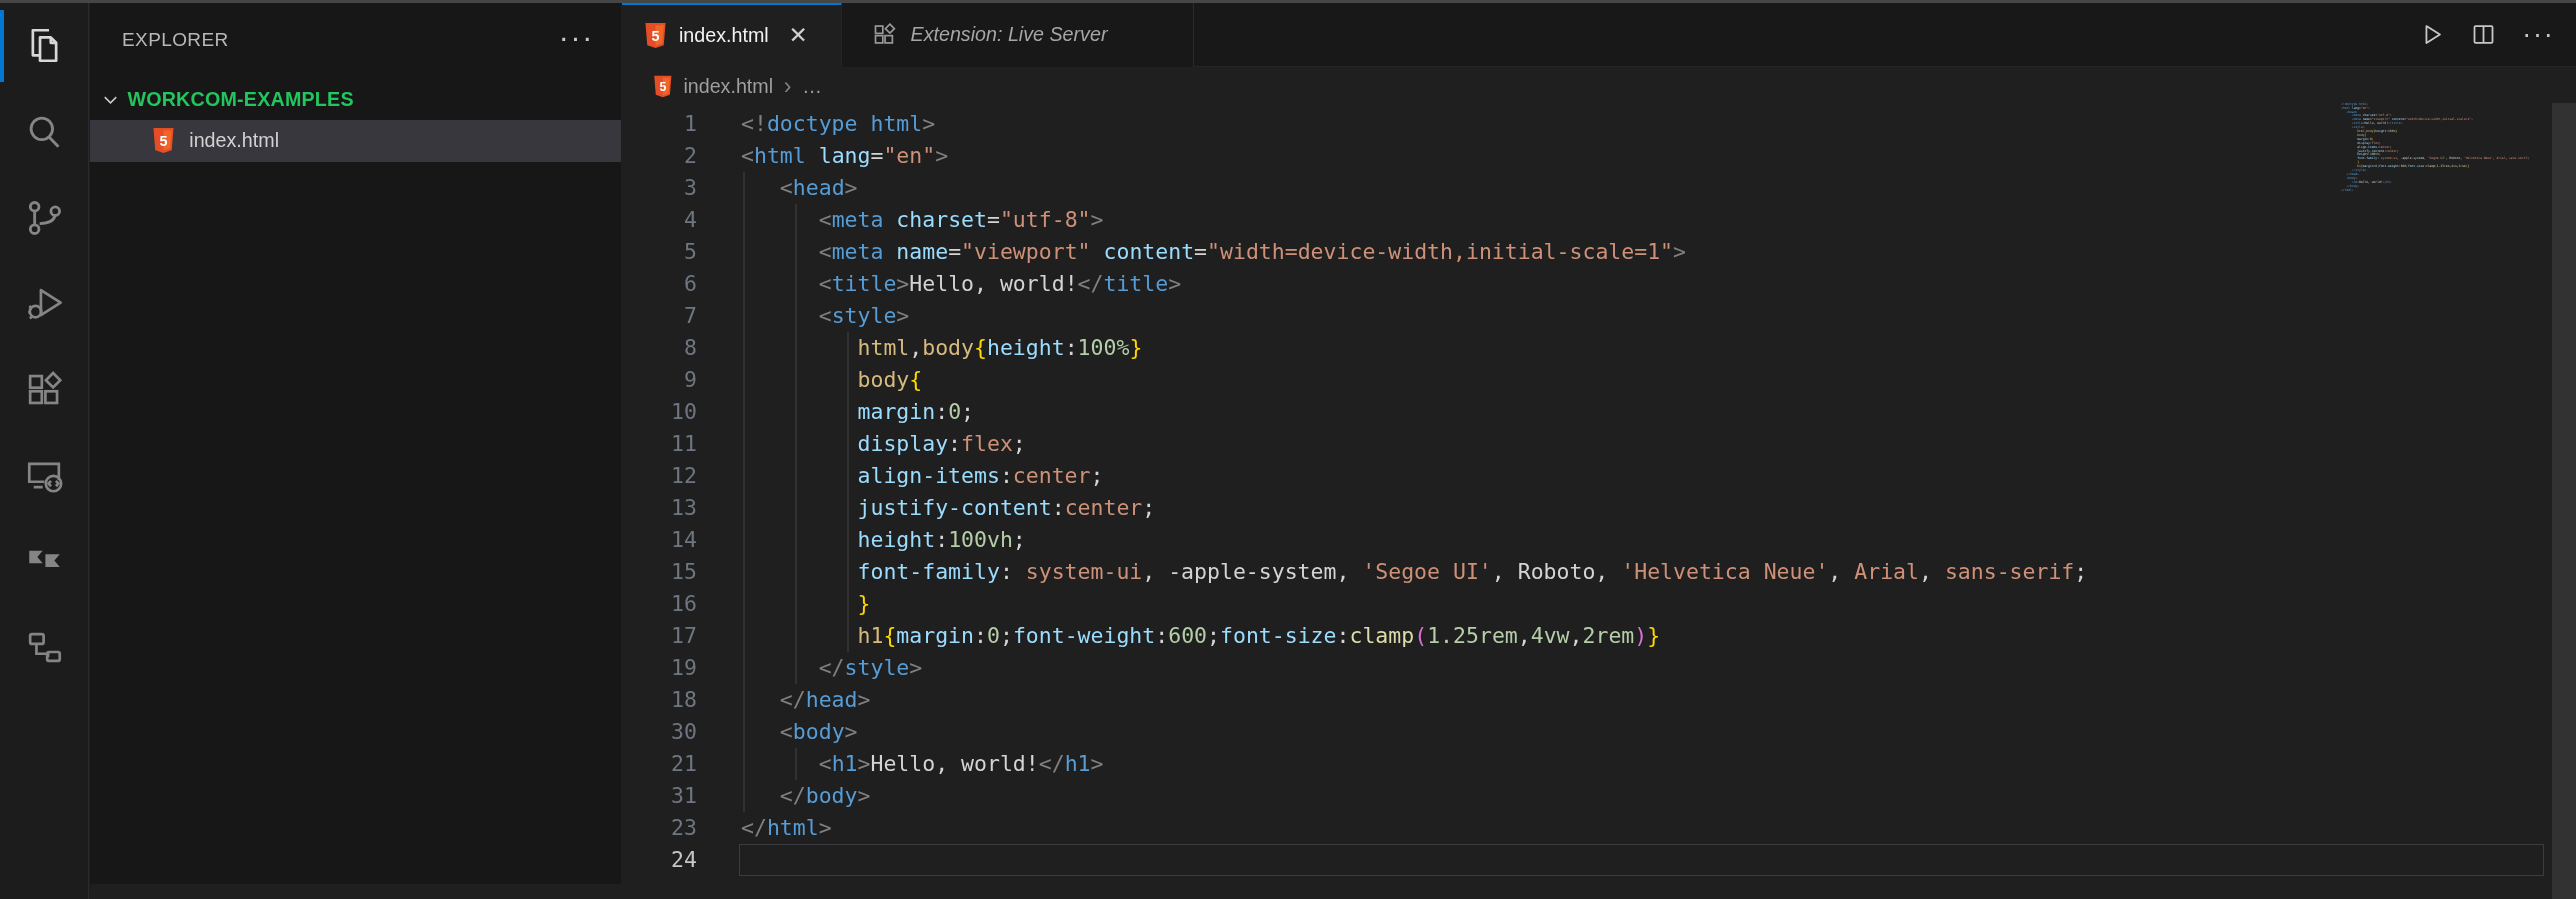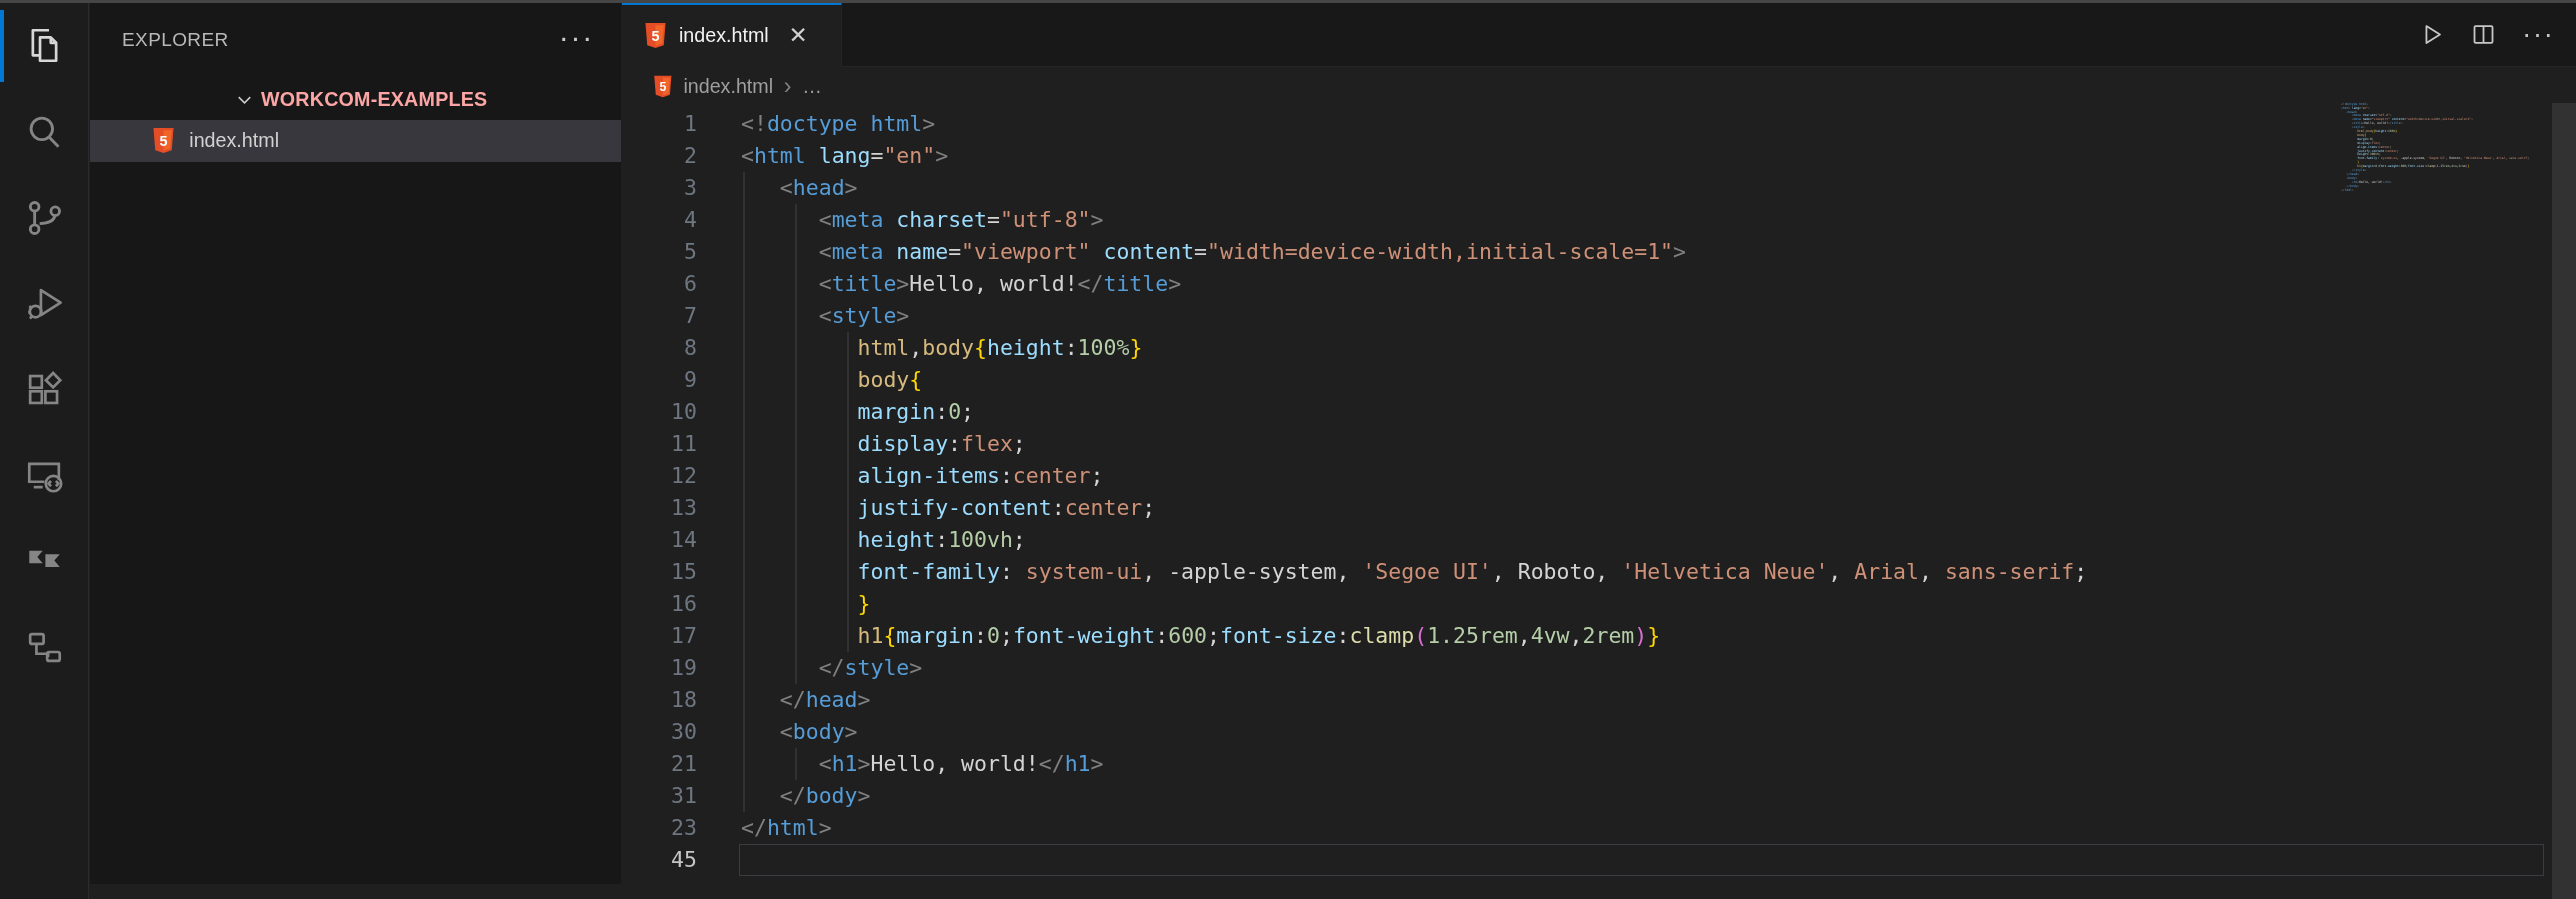--- a/index.html
+++ b/index.html
@@ -18,21 +18,21 @@
   .act-item.active::before { content:""; position:absolute; left:0; top:7.2px; bottom:7.2px;
     width:3.6px; background:#0078d4; }
 
   
   .sidebar { position:absolute; top:2.7px; left:90px; width:531px; bottom:16px; background:#171717; }
   .sb-header { position:absolute; top:19.7px; left:32px; right:32px; height:36px;
     display:flex; align-items:center; color:#b8b8b8; font-size:19px; letter-spacing:0.4px; }
   .sb-more { position:absolute; top:16px; right:27px; color:#cccccc; font-size:30px;
     line-height:36px; letter-spacing:1.8px; }
   .folder-row { position:absolute; top:77px; left:0; right:0; height:39px;
-    display:flex; align-items:center; color:#fca5a5;justify-content:center; }
+    display:flex; align-items:center; color:#22c55e; }
   .folder-row svg { width:23px; height:23px; margin-left:9px; }
   .folder-label { font-size:19.7px; font-weight:bold; margin-left:5.4px; letter-spacing:0.2px; }
   .file-row { position:absolute; top:117px; left:0; right:0; height:42px;
     background:#37373d; display:flex; align-items:center; }
   .file-row .html-ic { margin-left:62px; }
   .file-label { font-size:19.7px; color:#d2d2d2; margin-left:14.3px; }
   .html-ic { width:23px; height:27px; flex:0 0 auto; }
 
   
   .editor { position:absolute; top:2.7px; left:622px; right:0; bottom:0; background:#1f1f1f; }
@@ -169,20 +169,29 @@
   <div class="editor">
     <div class="tabbar">
       <div class="tab active">
         <svg class="html-ic" viewBox="0 0 24 28">
           <path fill="#e44d26" d="M1.5 1h21l-1.9 23.2L12 27l-8.6-2.8z"></path>
           <path fill="#f16529" d="M12 3.2v21.5l7-2.3 1.6-19.2z"></path>
           <text x="12" y="19.5" text-anchor="middle" font-size="15" font-weight="bold" fill="#ffffff" font-family="Liberation Sans, sans-serif">5</text>
         </svg>
         <span class="tab-label">index.html</span>
         <span class="tab-close">✕</span>
+      </div>
+      <div class="tab preview">
+        <svg class="ext-ic" viewBox="0 0 24 24" fill="none" stroke="currentColor" stroke-width="1.5">
+          <rect x="4" y="4.5" width="6.5" height="6.5"></rect>
+            <rect x="4" y="13" width="6.5" height="6.5"></rect>
+          <rect x="12.5" y="13" width="6.5" height="6.5"></rect>
+            <path d="M16.8 2.8l4 4-4 4-4-4z"></path>
+        </svg>
+        <span class="tab-label">Extension: Live Server</span>
       </div>
     </div>
 
     <div class="editor-actions">
       <svg viewBox="0 0 24 24" fill="none" stroke="currentColor" stroke-width="1.6" stroke-linejoin="round">
         <path d="M7.5 4.5l12 7.5-12 7.5z"></path>
       </svg>
       <svg viewBox="0 0 24 24" fill="none" stroke="currentColor" stroke-width="1.6">
         <rect x="4" y="4.5" width="16" height="15" rx="1"></rect>
           <path d="M12 4.5v15"></path>
@@ -218,20 +227,20 @@
         <div class="line"><div class="guide" style="left: 121px;"></div><div class="guide" style="left: 173px;"></div><div class="guide" style="left: 225px;"></div><div class="ln">14</div><div class="codetxt"><span class="tk-tx">         </span><span class="tk-at">height</span><span class="tk-tx">:</span><span class="tk-nu">100vh</span><span class="tk-tx">;</span></div></div>
         <div class="line"><div class="guide" style="left: 121px;"></div><div class="guide" style="left: 173px;"></div><div class="guide" style="left: 225px;"></div><div class="ln">15</div><div class="codetxt"><span class="tk-tx">         </span><span class="tk-at">font-family</span><span class="tk-tx">: </span><span class="tk-kw">system-ui</span><span class="tk-tx">, -apple-system, </span><span class="tk-st">'Segoe UI'</span><span class="tk-tx">, Roboto, </span><span class="tk-st">'Helvetica Neue'</span><span class="tk-tx">, </span><span class="tk-kw">Arial</span><span class="tk-tx">, </span><span class="tk-kw">sans-serif</span><span class="tk-tx">;</span></div></div>
         <div class="line"><div class="guide" style="left: 121px;"></div><div class="guide" style="left: 173px;"></div><div class="guide" style="left: 225px;"></div><div class="ln">16</div><div class="codetxt"><span class="tk-tx">         </span><span class="tk-br">}</span></div></div>
         <div class="line"><div class="guide" style="left: 121px;"></div><div class="guide" style="left: 173px;"></div><div class="guide" style="left: 225px;"></div><div class="ln">17</div><div class="codetxt"><span class="tk-tx">         </span><span class="tk-se">h1</span><span class="tk-br">{</span><span class="tk-at">margin</span><span class="tk-tx">:</span><span class="tk-nu">0</span><span class="tk-tx">;</span><span class="tk-at">font-weight</span><span class="tk-tx">:</span><span class="tk-nu">600</span><span class="tk-tx">;</span><span class="tk-at">font-size</span><span class="tk-tx">:</span><span class="tk-fn">clamp</span><span class="tk-pr">(</span><span class="tk-nu">1.25rem</span><span class="tk-tx">,</span><span class="tk-nu">4vw</span><span class="tk-tx">,</span><span class="tk-nu">2rem</span><span class="tk-pr">)</span><span class="tk-br">}</span></div></div>
         <div class="line"><div class="guide" style="left: 121px;"></div><div class="guide" style="left: 173px;"></div><div class="ln">19</div><div class="codetxt"><span class="tk-tx">      </span><span class="tk-pu">&lt;/</span><span class="tk-tg">style</span><span class="tk-pu">&gt;</span></div></div>
         <div class="line"><div class="guide" style="left: 121px;"></div><div class="ln">18</div><div class="codetxt"><span class="tk-tx">   </span><span class="tk-pu">&lt;/</span><span class="tk-tg">head</span><span class="tk-pu">&gt;</span></div></div>
         <div class="line"><div class="guide" style="left: 121px;"></div><div class="ln">30</div><div class="codetxt"><span class="tk-tx">   </span><span class="tk-pu">&lt;</span><span class="tk-tg">body</span><span class="tk-pu">&gt;</span></div></div>
         <div class="line"><div class="guide" style="left: 121px;"></div><div class="guide" style="left: 173px;"></div><div class="ln">21</div><div class="codetxt"><span class="tk-tx">      </span><span class="tk-pu">&lt;</span><span class="tk-tg">h1</span><span class="tk-pu">&gt;</span><span class="tk-tx">Hello, world!</span><span class="tk-pu">&lt;/</span><span class="tk-tg">h1</span><span class="tk-pu">&gt;</span></div></div>
         <div class="line"><div class="guide" style="left: 121px;"></div><div class="ln">31</div><div class="codetxt"><span class="tk-tx">   </span><span class="tk-pu">&lt;/</span><span class="tk-tg">body</span><span class="tk-pu">&gt;</span></div></div>
         <div class="line"><div class="ln">23</div><div class="codetxt"><span class="tk-pu">&lt;/</span><span class="tk-tg">html</span><span class="tk-pu">&gt;</span></div></div>
-        <div class="line active"><div class="cur-box"></div><div class="ln">45</div><div class="codetxt"></div></div>
+        <div class="line active"><div class="cur-box"></div><div class="ln">24</div><div class="codetxt"></div></div>
       </div>
 
     <div class="minimap" id="minimap"><div><span class="tk-pu">&lt;!</span><span class="tk-tg">doctype html</span><span class="tk-pu">&gt;</span></div><div><span class="tk-pu">&lt;</span><span class="tk-tg">html</span><span class="tk-tx"> </span><span class="tk-at">lang</span><span class="tk-tx">=</span><span class="tk-st">"en"</span><span class="tk-pu">&gt;</span></div><div><span class="tk-tx">   </span><span class="tk-pu">&lt;</span><span class="tk-tg">head</span><span class="tk-pu">&gt;</span></div><div><span class="tk-tx">      </span><span class="tk-pu">&lt;</span><span class="tk-tg">meta</span><span class="tk-tx"> </span><span class="tk-at">charset</span><span class="tk-tx">=</span><span class="tk-st">"utf-8"</span><span class="tk-pu">&gt;</span></div><div><span class="tk-tx">      </span><span class="tk-pu">&lt;</span><span class="tk-tg">meta</span><span class="tk-tx"> </span><span class="tk-at">name</span><span class="tk-tx">=</span><span class="tk-st">"viewport"</span><span class="tk-tx"> </span><span class="tk-at">content</span><span class="tk-tx">=</span><span class="tk-st">"width=device-width,initial-scale=1"</span><span class="tk-pu">&gt;</span></div><div><span class="tk-tx">      </span><span class="tk-pu">&lt;</span><span class="tk-tg">title</span><span class="tk-pu">&gt;</span><span class="tk-tx">Hello, world!</span><span class="tk-pu">&lt;/</span><span class="tk-tg">title</span><span class="tk-pu">&gt;</span></div><div><span class="tk-tx">      </span><span class="tk-pu">&lt;</span><span class="tk-tg">style</span><span class="tk-pu">&gt;</span></div><div><span class="tk-tx">         </span><span class="tk-se">html</span><span class="tk-tx">,</span><span class="tk-se">body</span><span class="tk-br">{</span><span class="tk-at">height</span><span class="tk-tx">:</span><span class="tk-nu">100%</span><span class="tk-br">}</span></div><div><span class="tk-tx">         </span><span class="tk-se">body</span><span class="tk-br">{</span></div><div><span class="tk-tx">         </span><span class="tk-at">margin</span><span class="tk-tx">:</span><span class="tk-nu">0</span><span class="tk-tx">;</span></div><div><span class="tk-tx">         </span><span class="tk-at">display</span><span class="tk-tx">:</span><span class="tk-kw">flex</span><span class="tk-tx">;</span></div><div><span class="tk-tx">         </span><span class="tk-at">align-items</span><span class="tk-tx">:</span><span class="tk-kw">center</span><span class="tk-tx">;</span></div><div><span class="tk-tx">         </span><span class="tk-at">justify-content</span><span class="tk-tx">:</span><span class="tk-kw">center</span><span class="tk-tx">;</span></div><div><span class="tk-tx">         </span><span class="tk-at">height</span><span class="tk-tx">:</span><span class="tk-nu">100vh</span><span class="tk-tx">;</span></div><div><span class="tk-tx">         </span><span class="tk-at">font-family</span><span class="tk-tx">: </span><span class="tk-kw">system-ui</span><span class="tk-tx">, -apple-system, </span><span class="tk-st">'Segoe UI'</span><span class="tk-tx">, Roboto, </span><span class="tk-st">'Helvetica Neue'</span><span class="tk-tx">, </span><span class="tk-kw">Arial</span><span class="tk-tx">, </span><span class="tk-kw">sans-serif</span><span class="tk-tx">;</span></div><div><span class="tk-tx">         </span><span class="tk-br">}</span></div><div><span class="tk-tx">         </span><span class="tk-se">h1</span><span class="tk-br">{</span><span class="tk-at">margin</span><span class="tk-tx">:</span><span class="tk-nu">0</span><span class="tk-tx">;</span><span class="tk-at">font-weight</span><span class="tk-tx">:</span><span class="tk-nu">600</span><span class="tk-tx">;</span><span class="tk-at">font-size</span><span class="tk-tx">:</span><span class="tk-fn">clamp</span><span class="tk-pr">(</span><span class="tk-nu">1.25rem</span><span class="tk-tx">,</span><span class="tk-nu">4vw</span><span class="tk-tx">,</span><span class="tk-nu">2rem</span><span class="tk-pr">)</span><span class="tk-br">}</span></div><div><span class="tk-tx">      </span><span class="tk-pu">&lt;/</span><span class="tk-tg">style</span><span class="tk-pu">&gt;</span></div><div><span class="tk-tx">   </span><span class="tk-pu">&lt;/</span><span class="tk-tg">head</span><span class="tk-pu">&gt;</span></div><div><span class="tk-tx">   </span><span class="tk-pu">&lt;</span><span class="tk-tg">body</span><span class="tk-pu">&gt;</span></div><div><span class="tk-tx">      </span><span class="tk-pu">&lt;</span><span class="tk-tg">h1</span><span class="tk-pu">&gt;</span><span class="tk-tx">Hello, world!</span><span class="tk-pu">&lt;/</span><span class="tk-tg">h1</span><span class="tk-pu">&gt;</span></div><div><span class="tk-tx">   </span><span class="tk-pu">&lt;/</span><span class="tk-tg">body</span><span class="tk-pu">&gt;</span></div><div><span class="tk-pu">&lt;/</span><span class="tk-tg">html</span><span class="tk-pu">&gt;</span></div><div>&nbsp;</div></div>
     <div class="scrollbar"></div>
   </div>
 </div>
 
 
 </body></html>

